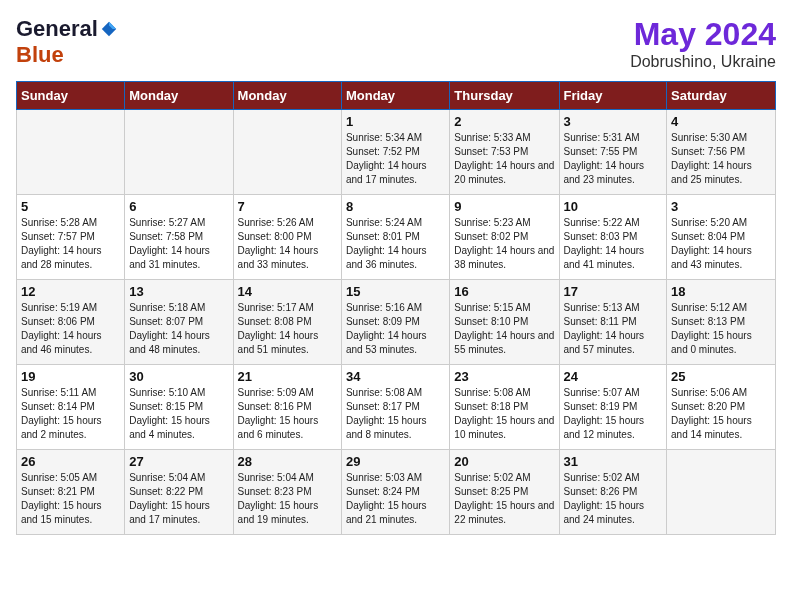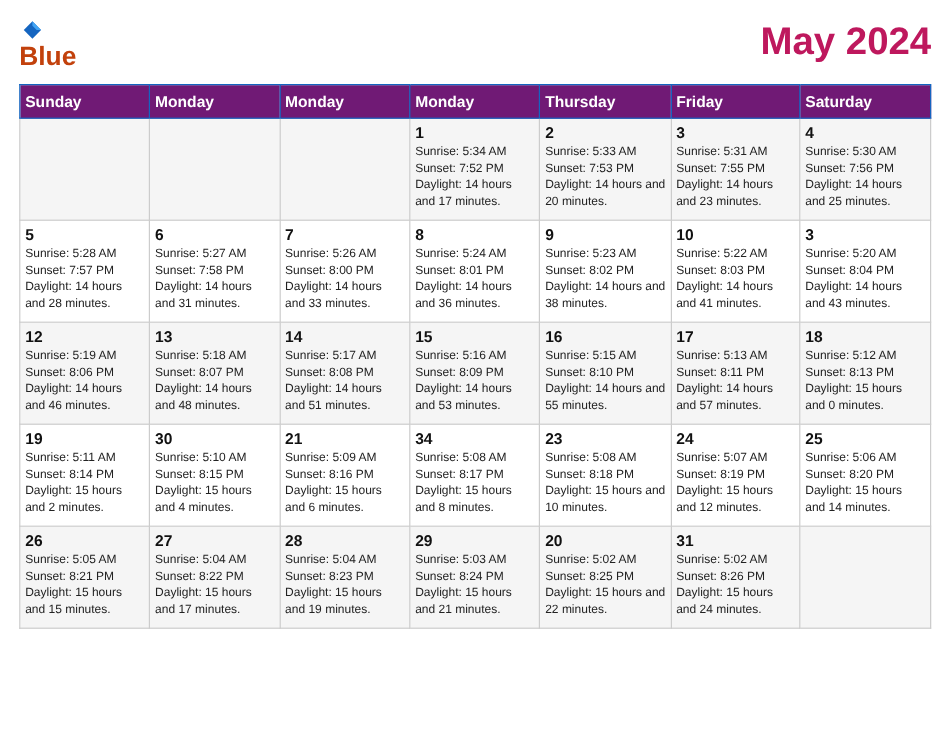--- a/index.html
+++ b/index.html
@@ -32,34 +32,34 @@
       width: 18px;
       height: 18px;
       margin-left: 2px;
     }
     .title-block {
       text-align: right;
     }
     .title-block h1 {
       font-size: 32px;
       font-weight: bold;
-      color: #be185d;
+      color: #6d28d9;
     }
     .title-block h2 {
       font-size: 16px;
       font-weight: normal;
       color: #333;
     }
     .calendar {
       width: 100%;
       border-collapse: collapse;
       font-size: 11px;
     }
     .calendar thead tr th {
-      background-color: #701a75;
+      background-color: #7f1d1d;
       color: #fff;
       padding: 6px 4px;
       text-align: left;
       font-size: 13px;
       font-weight: bold;
       border: 1px solid #1565c0;
     }
     .calendar tbody tr {
       background-color: #fff;
     }
@@ -89,30 +89,32 @@
       background-color: inherit;
     }
   </style>
 </head>
 <body>
 
 <div class="header">
   <div class="logo">
     <div class="logo-text">
       <span style="display:flex;align-items:center;">
+        <span class="logo-general">General</span>
         <svg class="logo-icon" viewBox="0 0 20 20">
           <polygon points="10,2 18,10 10,18 2,10" fill="#1565c0"></polygon>
           <polygon points="10,2 18,10 14,10 10,6" fill="#42a5f5"></polygon>
         </svg>
       </span>
       <span class="logo-blue">Blue</span>
     </div>
   </div>
   <div class="title-block">
     <h1>May 2024</h1>
+    <h2>Dobrushino, Ukraine</h2>
   </div>
 </div>
 
 <table class="calendar">
   <thead>
     <tr>
     <th>Sunday</th>
         <th>Monday</th>
         <th>Monday</th>
         <th>Monday</th>

